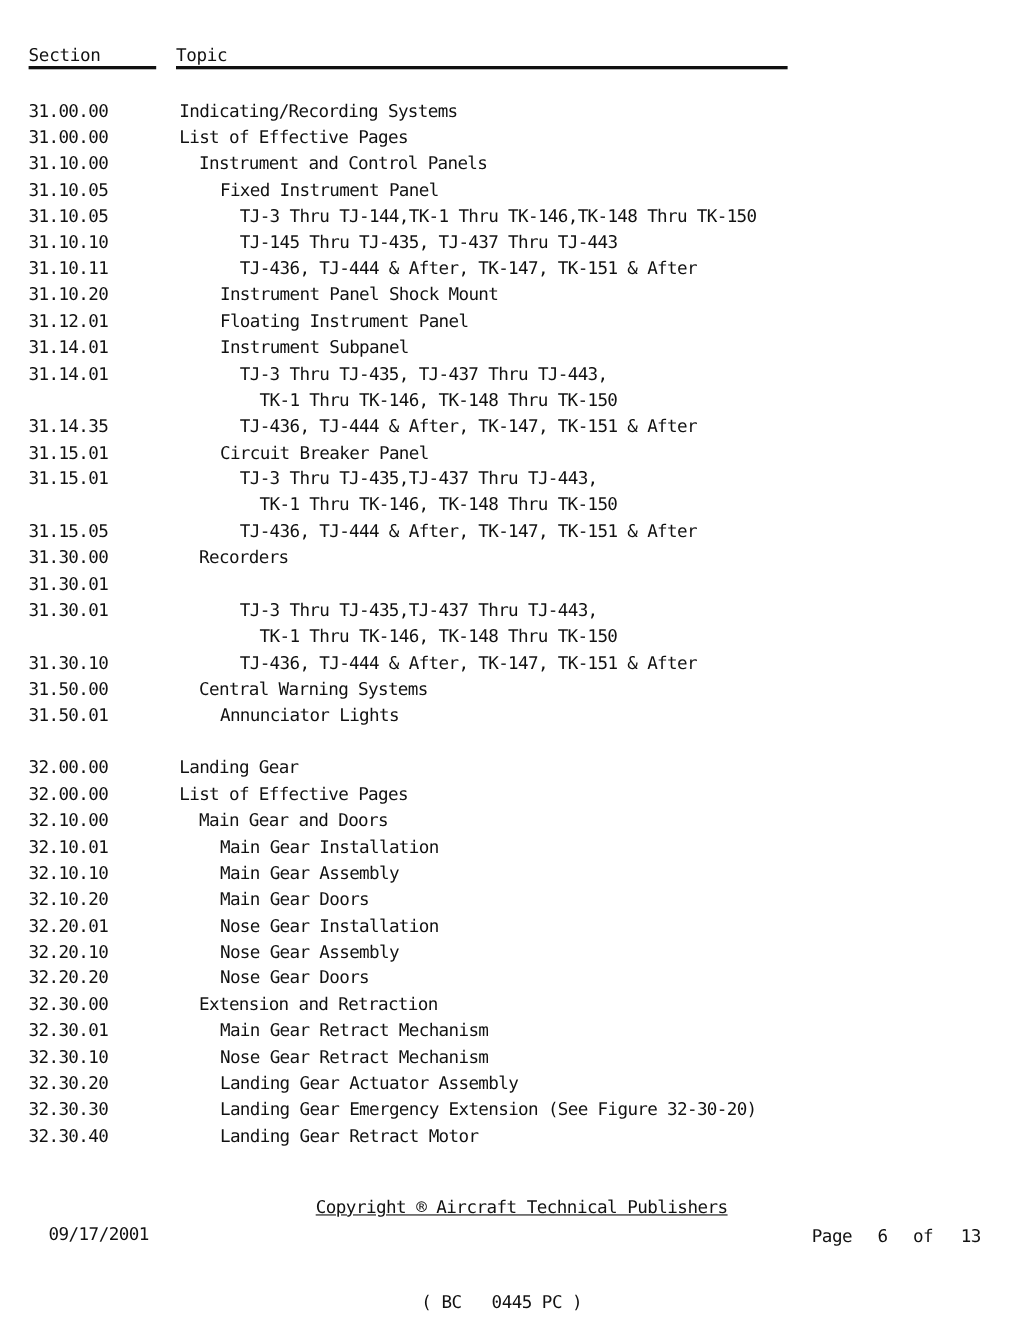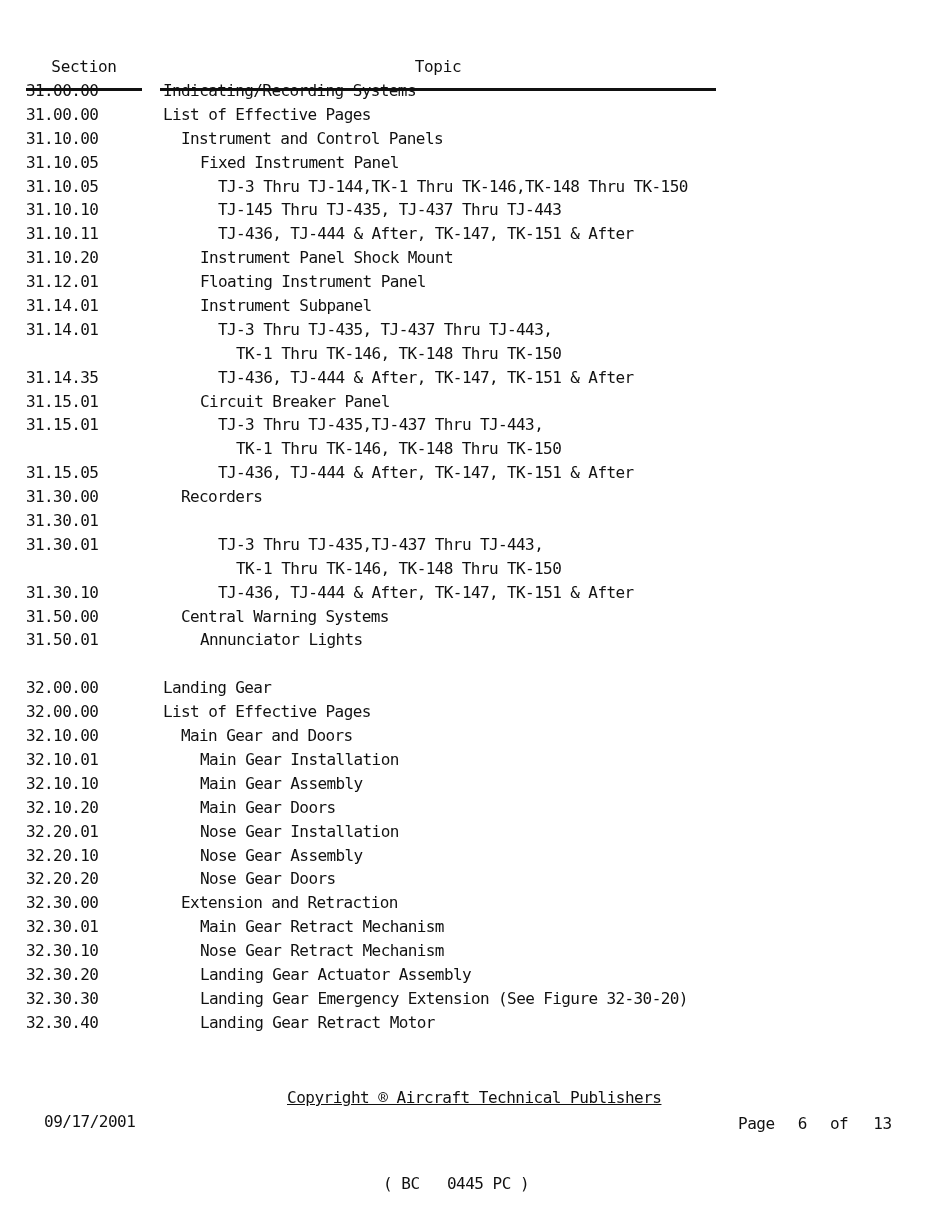--- a/index.html
+++ b/index.html
@@ -1,22 +1,22 @@
 <!DOCTYPE html>
 <html><head>
   <meta charset="utf-8">
   <style>
     html, body { margin: 0; padding: 0; background: #ffffff; }
     body { width: 931px; height: 1210px; position: relative; overflow: hidden;
            font-family: "DejaVu Sans Mono", "Liberation Mono", monospace; color: #111; }
-    .hdr { position: absolute; top: 58px; font-size: 16px; letter-spacing: -0.3px;
-           padding-bottom: 12px; border-bottom: 3px solid #111; line-height: 18px; text-align: center; }
+    .hdr { position: absolute; top: 41px; font-size: 16px; letter-spacing: -0.3px;
+           padding-bottom: 1px; border-bottom: 3px solid #111; line-height: 18px; }
     .hdr-section { left: 26px; width: 116px; }
     .hdr-topic { left: 160px; width: 556px; }
-    .rows { position: absolute; left: 0; top: 79px; width: 931px; }
+    .rows { position: absolute; left: 0; top: 89px; width: 931px; }
     .row { position: relative; height: 23.9px; font-size: 16px; line-height: 24px;
            letter-spacing: -0.6px; white-space: nowrap; }
     .row .sec { position: absolute; left: 26px; }
     .row .topic { position: absolute; }
     .lvl0 { left: 163px; } .lvl1 { left: 181px; } .lvl2 { left: 200px; }
     .lvl3 { left: 218px; } .lvl4 { left: 236px; }
     .gap { height: 23.9px; }
     .footer { position: absolute; font-size: 16px; letter-spacing: -0.5px; white-space: nowrap; }
     .f-date { left: 44px; top: 1112px; }
     .f-copy { left: 287px; top: 1088px; text-decoration: underline; }

